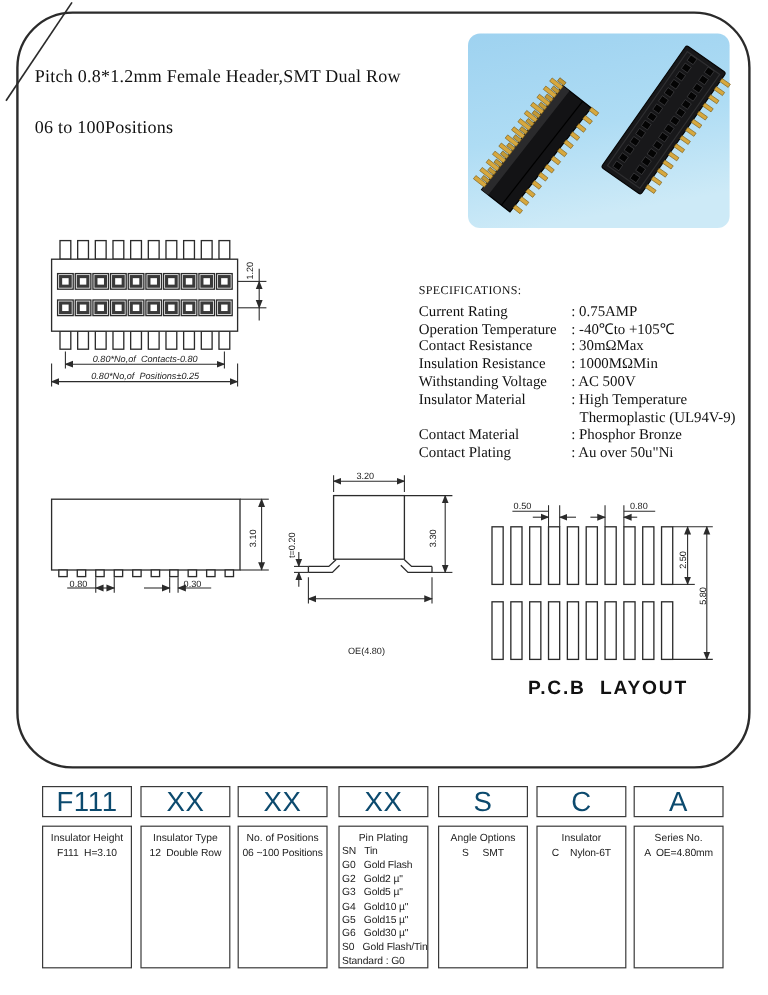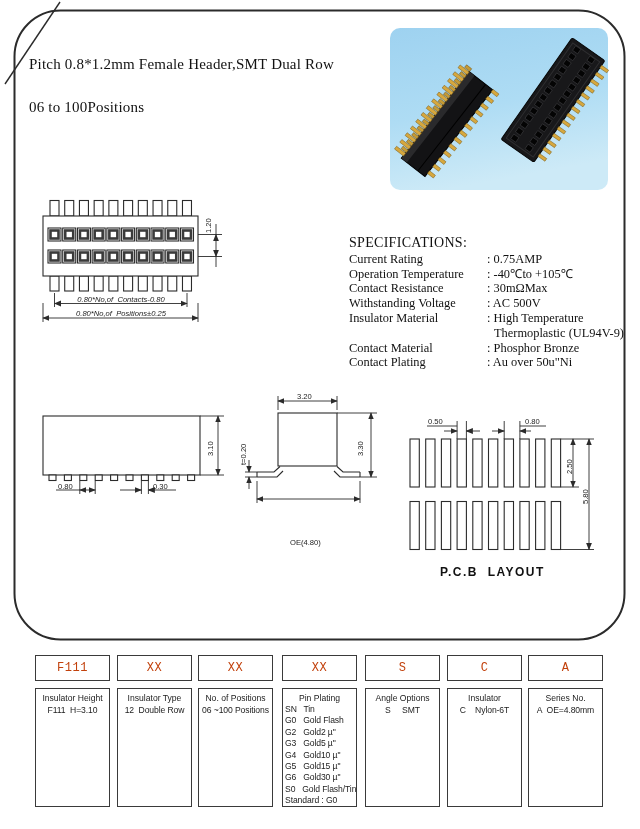--- a/index.html
+++ b/index.html
@@ -3,35 +3,35 @@
 <meta charset="utf-8">
 <style>
   html,body{margin:0;padding:0;background:#fff;}
   .page{position:relative;width:640px;height:829px;background:#fff;overflow:hidden;
         font-family:"Liberation Sans",sans-serif;color:#1d1d1d;}
   .abs{position:absolute;}
   .title{font-family:"Liberation Serif",serif;font-size:15px;line-height:21.5px;
          color:#111;letter-spacing:.2px;white-space:pre-line;}
   
   .specs{font-family:"Liberation Serif",serif;font-size:12.4px;line-height:14.8px;color:#111;}
-  .specs .hd{font-size:14px;margin-bottom:1px;letter-spacing:.3px;}
-  .srow{display:flex;gap:11px;}
+  .specs .hd{font-size:10px;margin-bottom:1px;letter-spacing:.3px;}
+  .srow{display:flex;}
   .srow .lb{width:127px;flex:0 0 127px;}
   .srow .vl{flex:1;}
   .srow .cont{padding-left:7px;}
   
   .dim{font-size:7.6px;color:#222;white-space:nowrap;}
   .dimc{text-align:center;font-style:italic;}
   .rot{transform:rotate(-90deg);transform-origin:0 0;}
-  .pcblabel{font-size:12px;font-weight:bold;letter-spacing:1.5px;color:#111;}
+  .pcblabel{font-size:16px;font-weight:bold;letter-spacing:1.5px;color:#111;}
   
   .ocol{position:absolute;width:75px;}
   .obox{position:absolute;left:0;width:73px;border:1.5px solid #3a3a3a;background:#fff;box-sizing:content-box;}
   .ohead{top:0;height:24px;display:flex;align-items:center;justify-content:center;
-         font-size:12px;color:#c2410c;letter-spacing:.5px;font-family:Liberation Mono, monospace;}
+         font-size:23px;color:#0c4a6e;letter-spacing:.5px;}
   .odesc{top:33px;height:117px;font-size:8.6px;color:#222;}
   .odesc .t{text-align:center;margin-top:4px;line-height:11px;}
   .odesc .ln{text-align:center;margin-top:1px;line-height:11px;letter-spacing:-.1px;}
   .odesc .lnl{text-align:left;padding-left:2px;line-height:11.4px;letter-spacing:-.1px;}
   .pre{white-space:pre;}
 </style>
 </head>
 <body>
 
 <div class="page">
@@ -338,20 +338,24 @@
       </div>
     <div class="srow">
         <span class="lb">Operation  Temperature</span>
         <span class="vl">: -40℃to +105℃</span>
       </div>
     <div class="srow">
         <span class="lb">Contact Resistance</span>
         <span class="vl">: 30mΩMax</span>
       </div>
     <div class="srow">
+        <span class="lb">Insulation Resistance</span>
+        <span class="vl">: 1000MΩMin</span>
+      </div>
+    <div class="srow">
         <span class="lb">Withstanding Voltage</span>
         <span class="vl">: AC 500V</span>
       </div>
     <div class="srow">
         <span class="lb">Insulator Material</span>
         <span class="vl">: High Temperature</span>
       </div>
     <div class="srow">
         <span class="lb"></span>
         <span class="vl cont">Thermoplastic (UL94V-9)</span>

